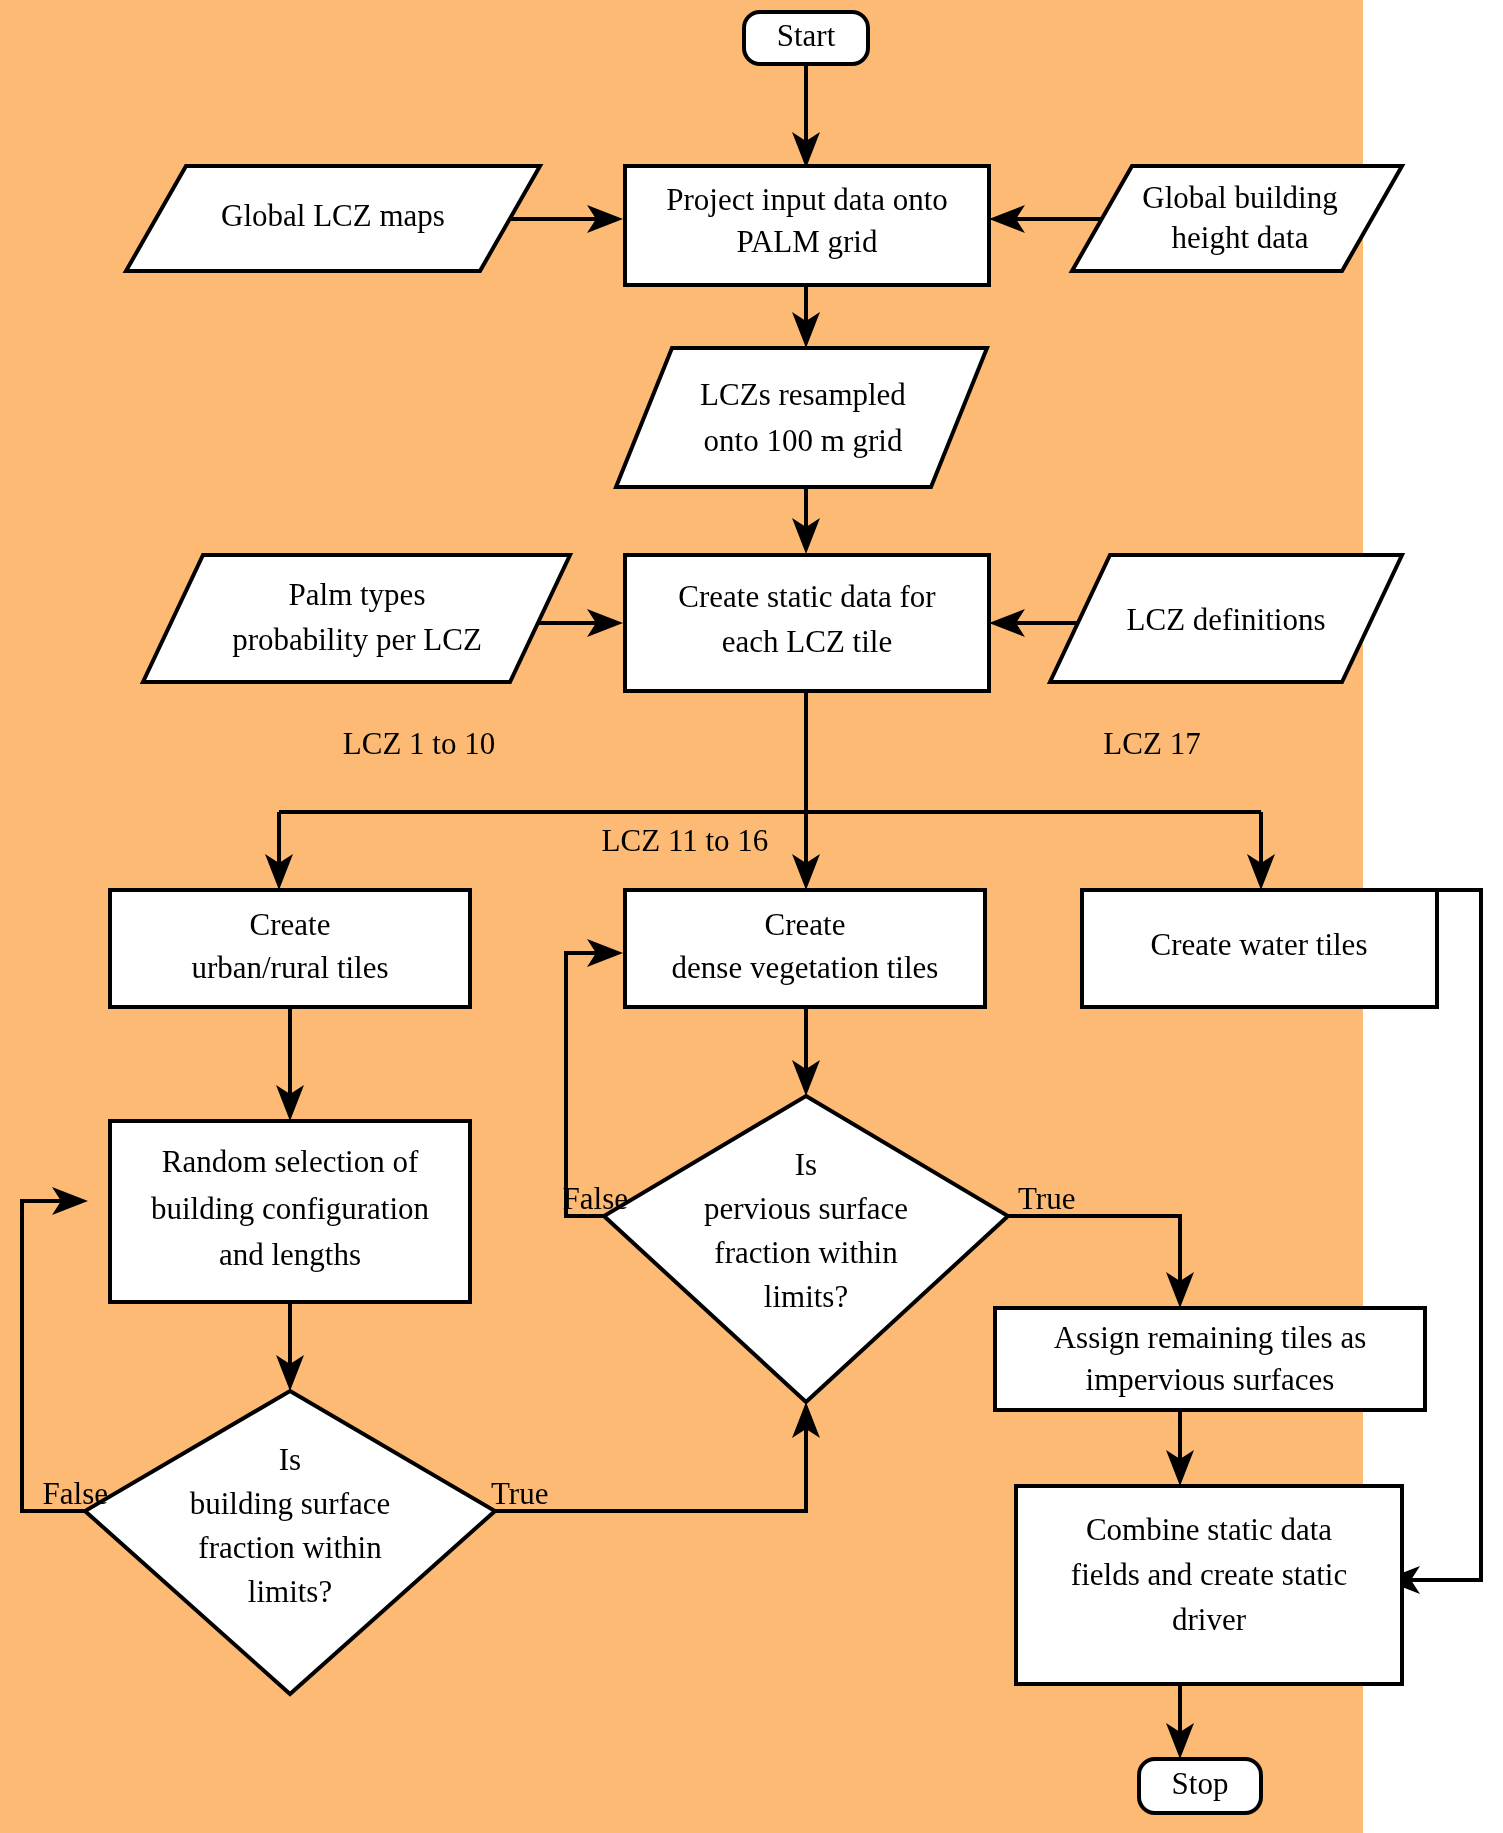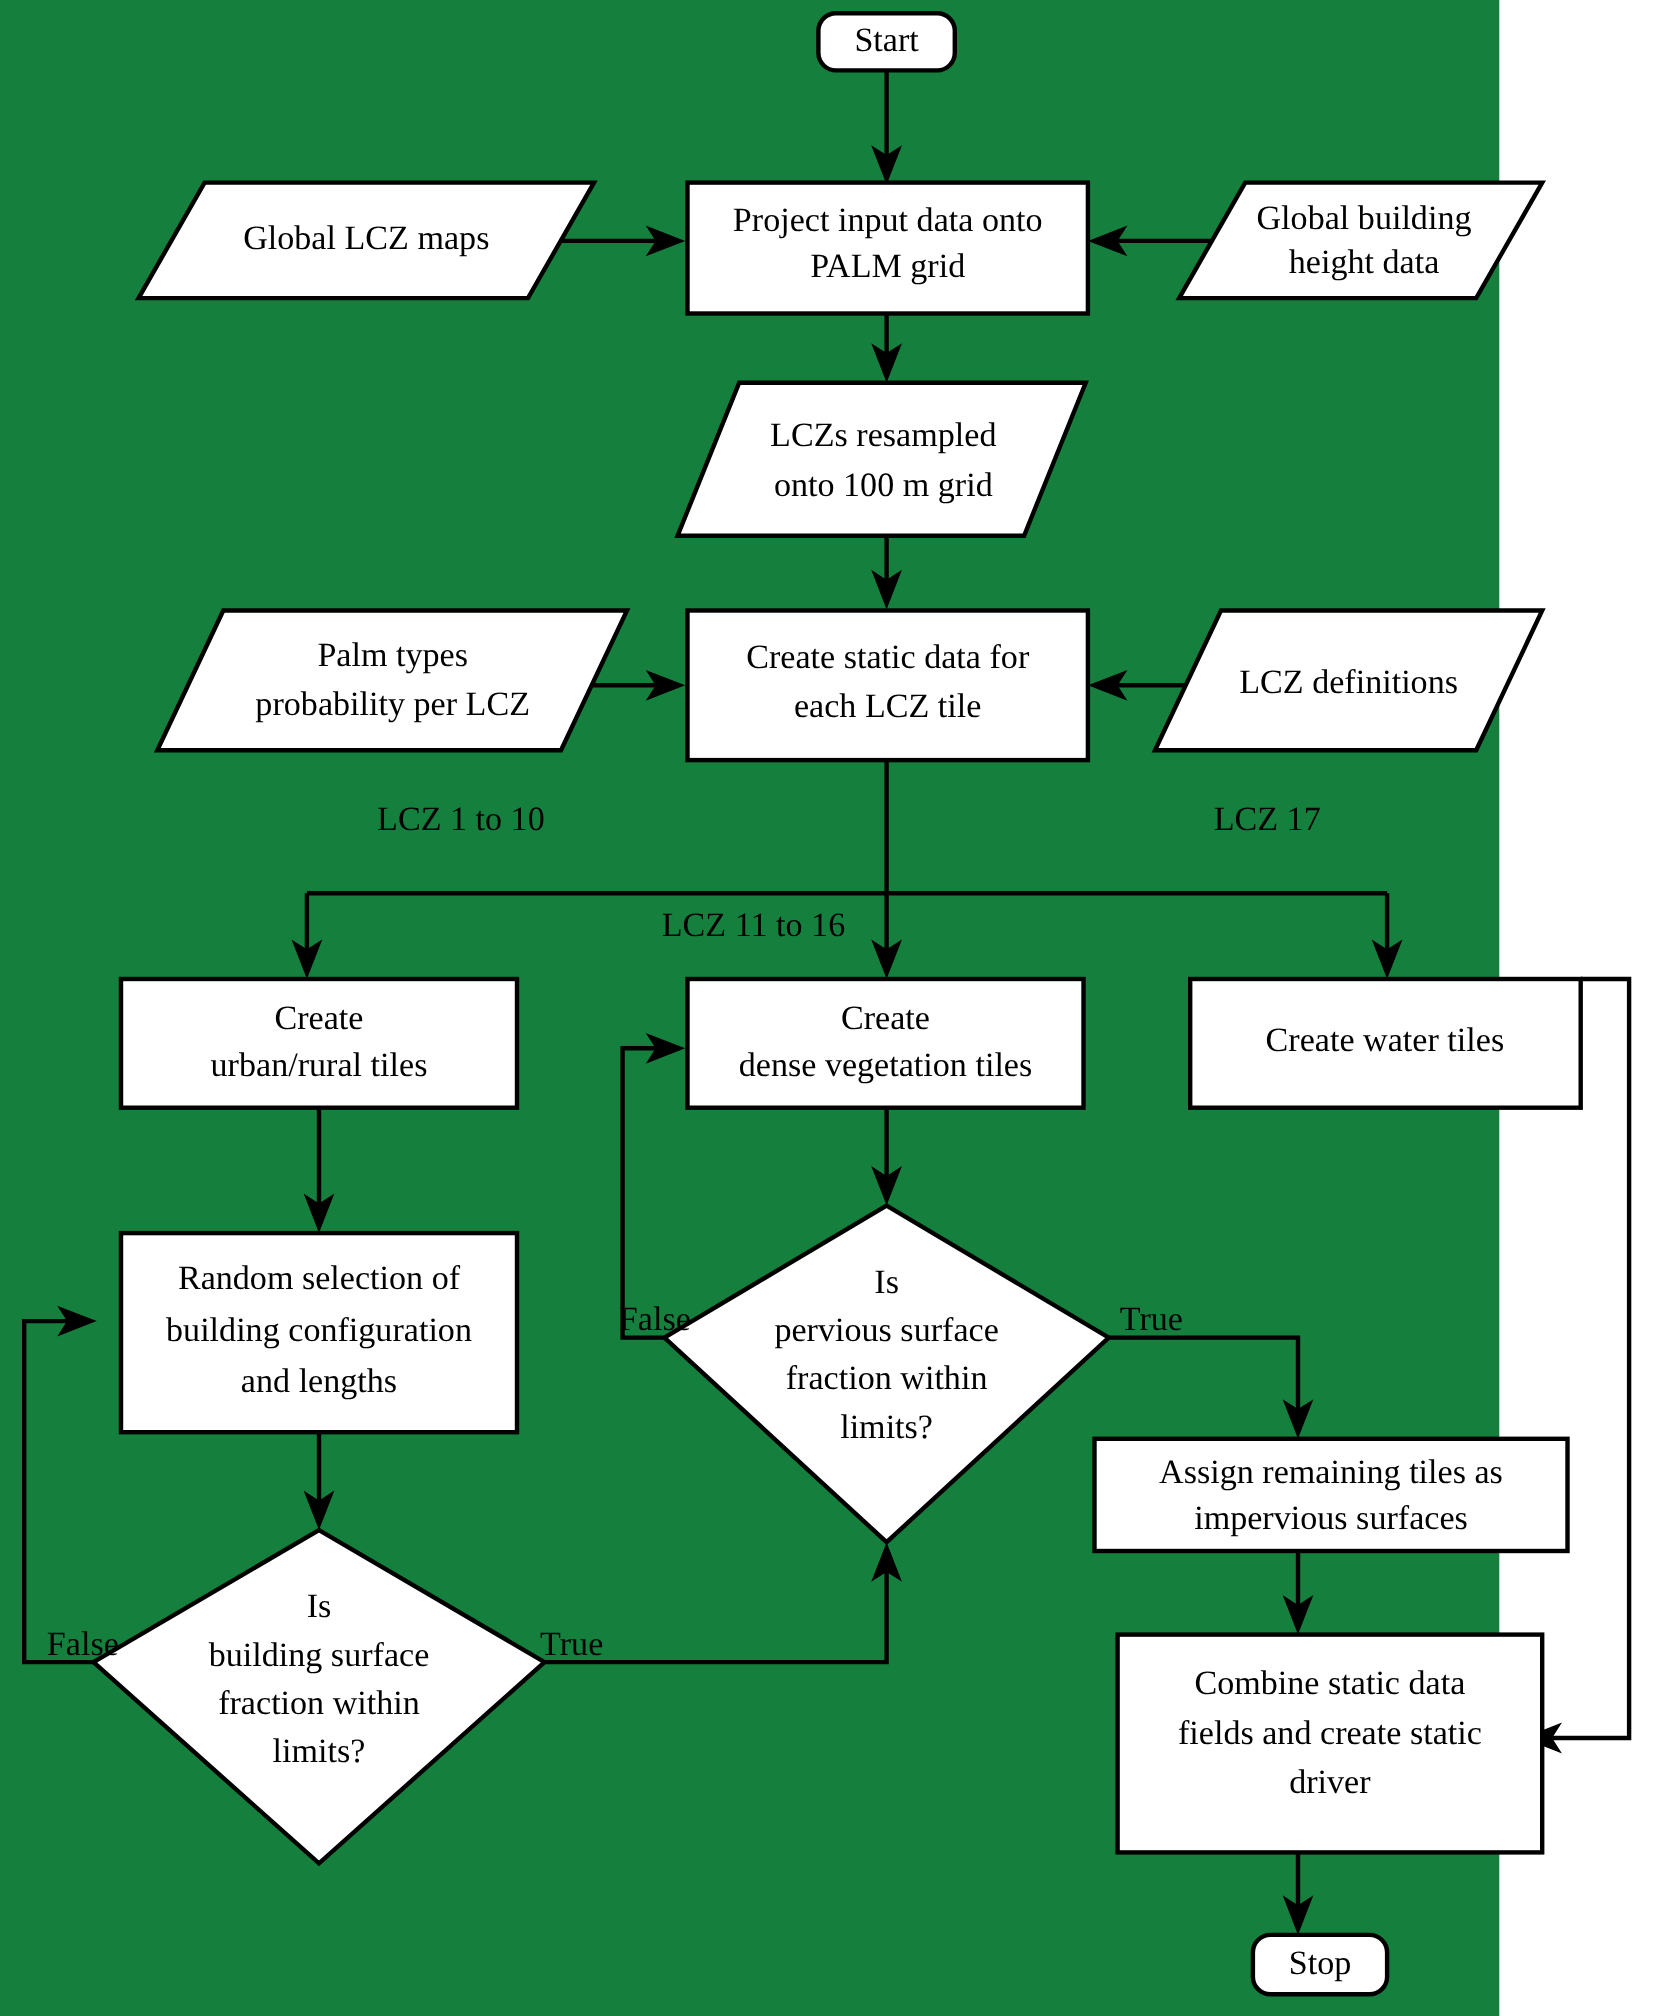--- a/index.html
+++ b/index.html
@@ -4,21 +4,21 @@
 <style>
   html, body {
     margin: 0;
     padding: 0;
     background: #ffffff;
   }
   #chart-root {
     position: relative;
     width: 1363px;
     height: 1833px;
-    background: #15803d;
+    background: #fdba74;
     font-family: "Liberation Serif", "DejaVu Serif", serif;
   }
   svg#flow {
     display: block;
     width: 1503px;
     height: 1833px;
   }
   .shape-stroke {
     fill: #ffffff;
     stroke: #000000;

